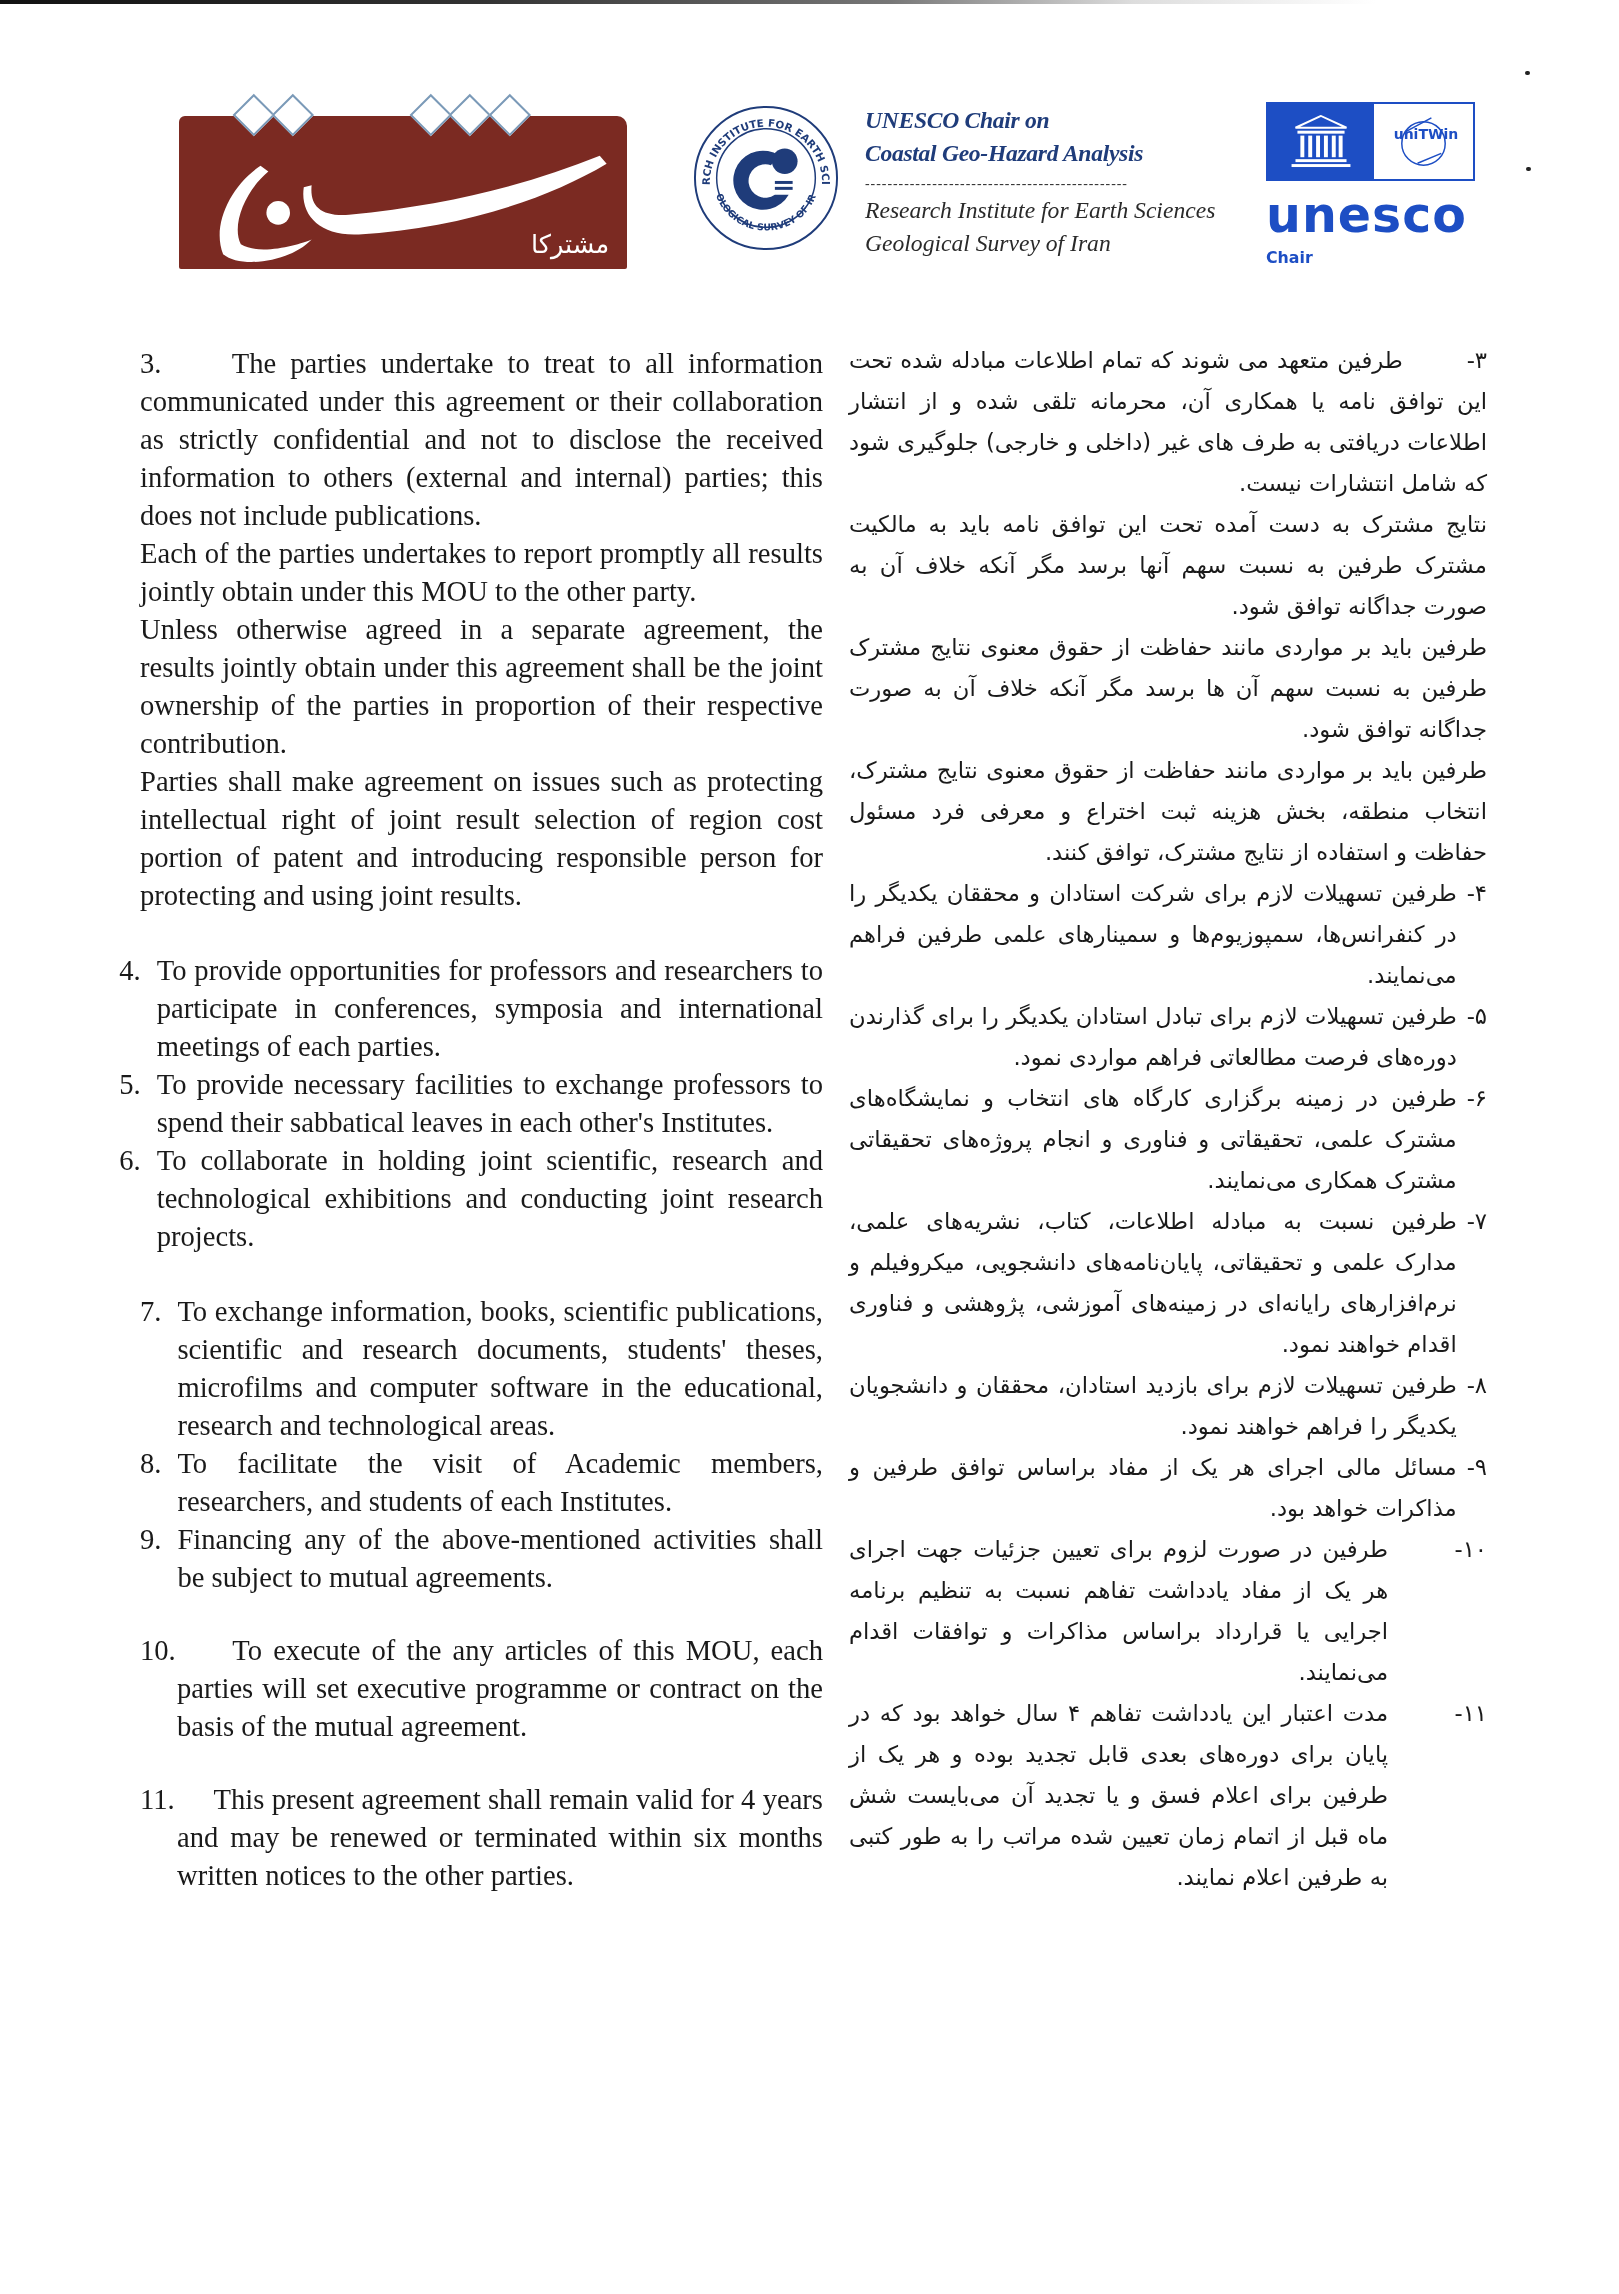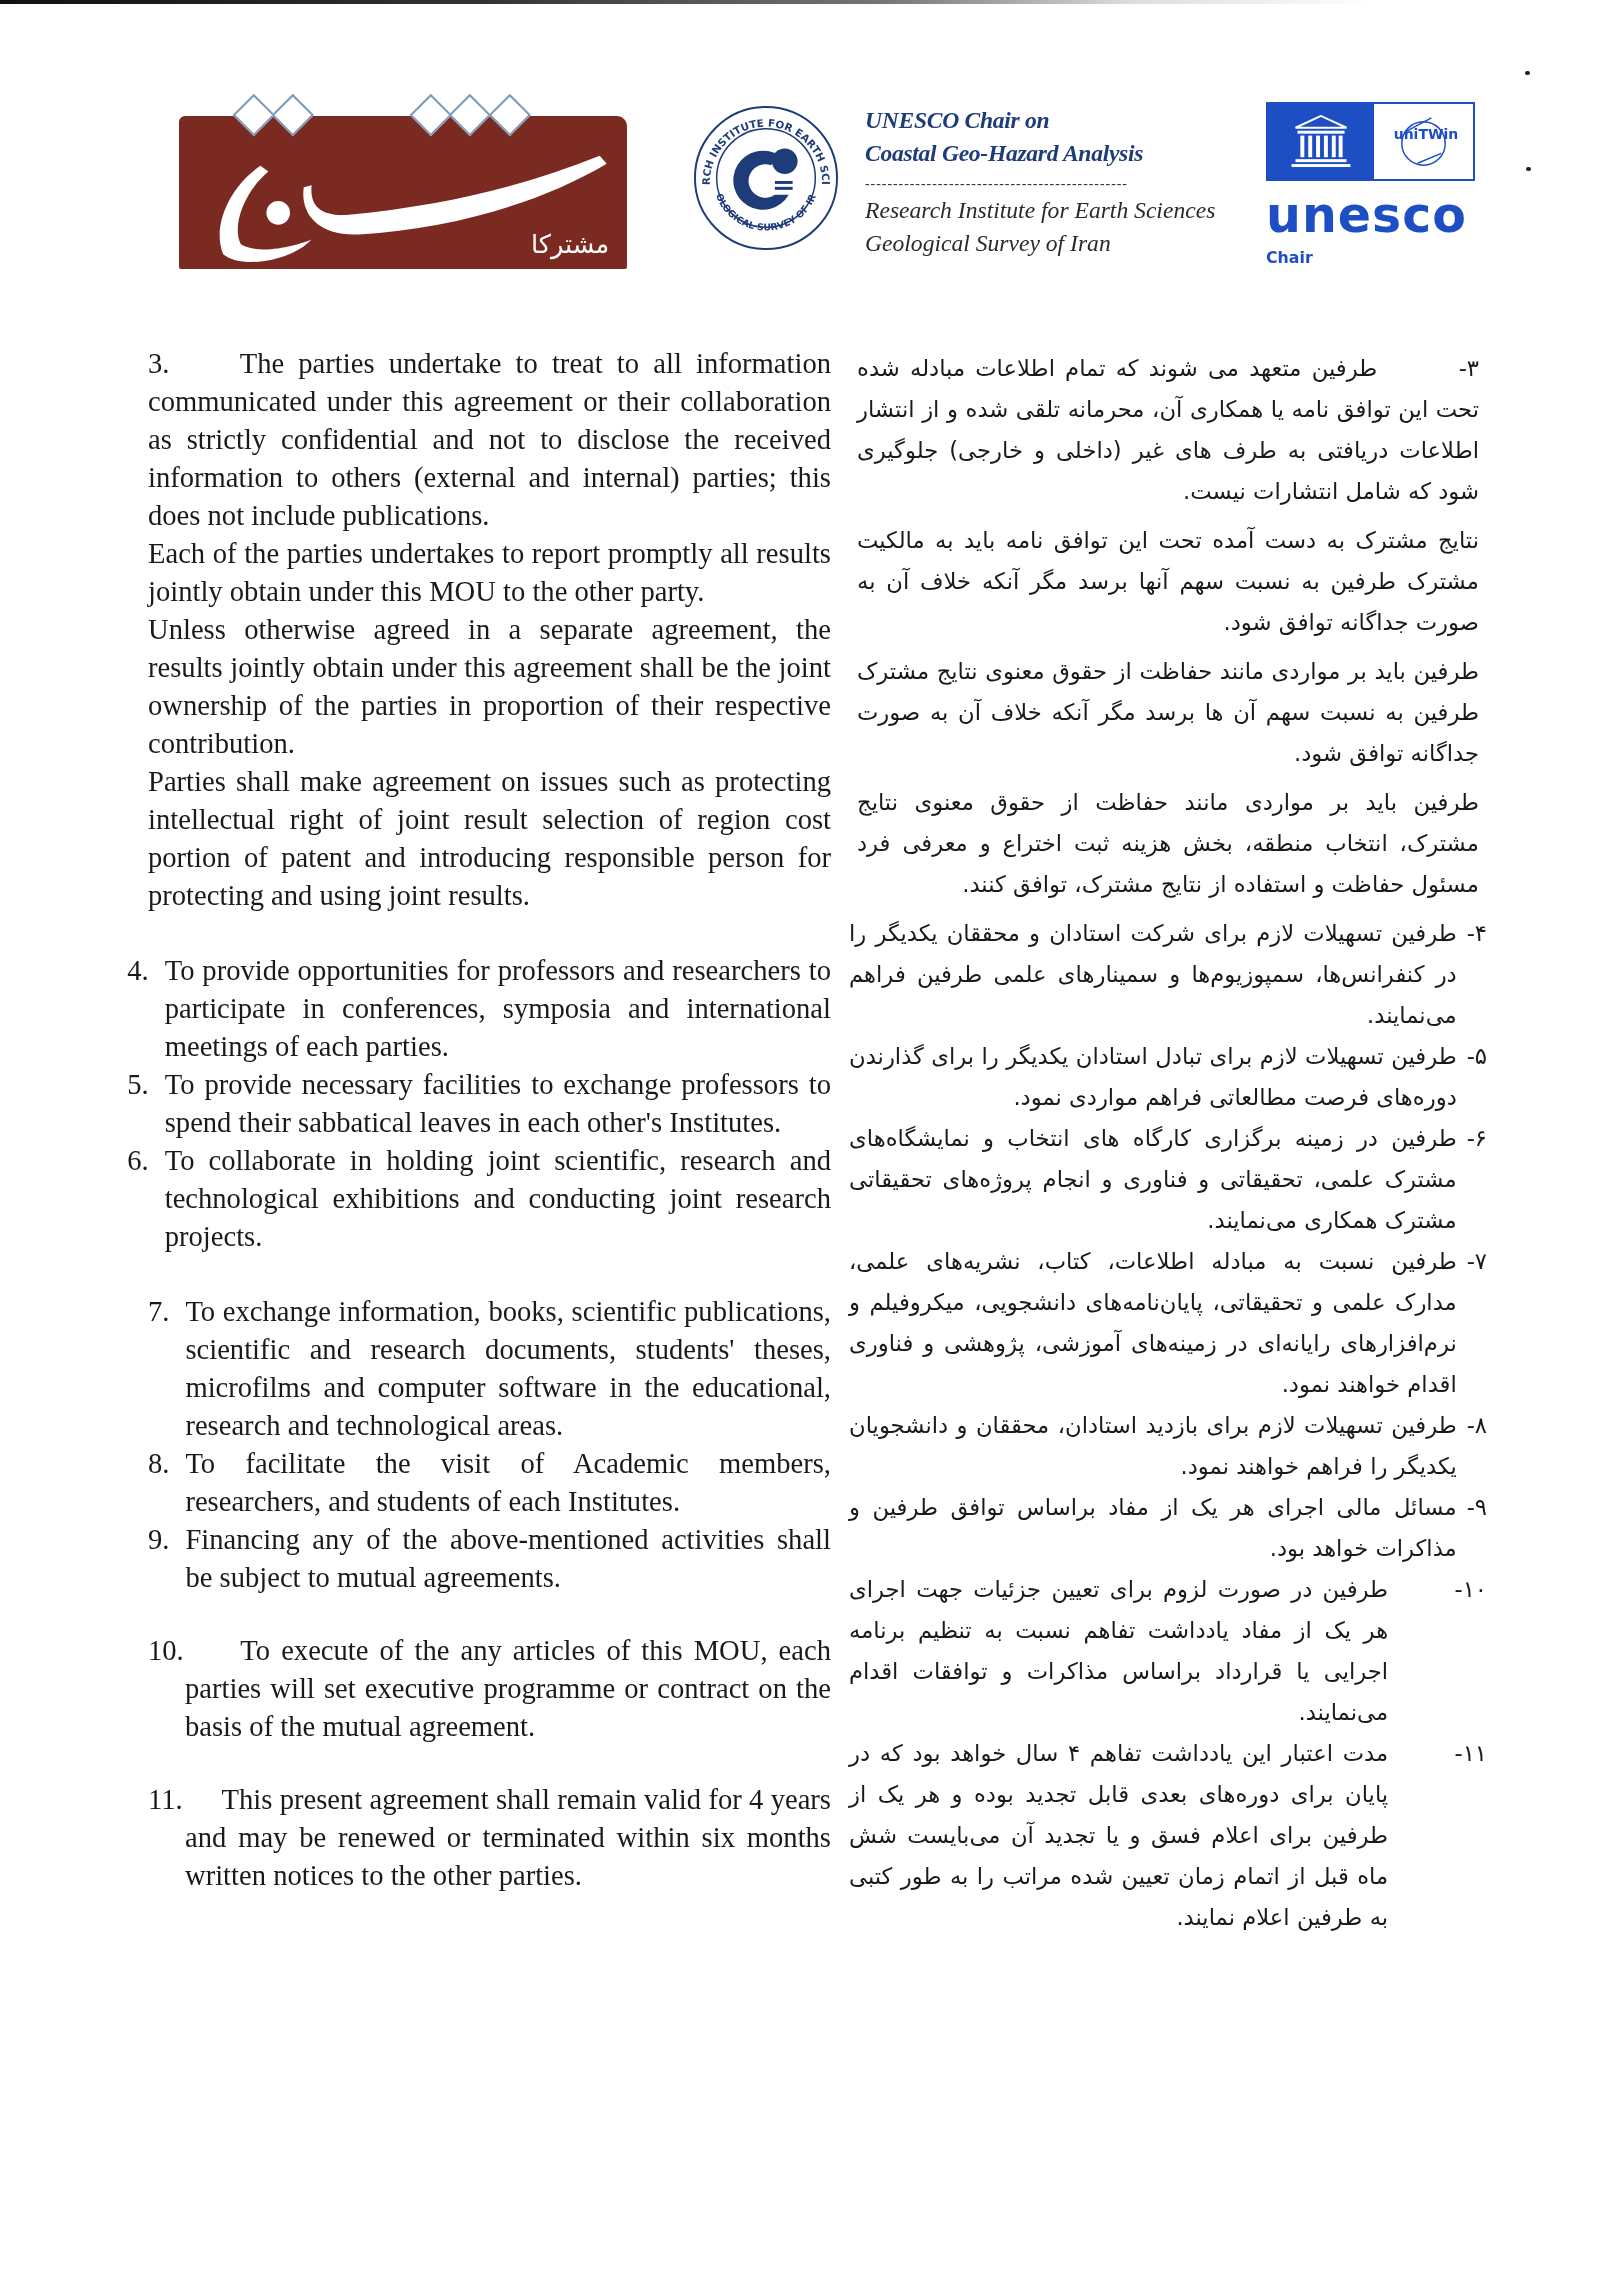--- a/index.html
+++ b/index.html
@@ -55,36 +55,36 @@
     position: absolute; left: 0; top: 88px; color: #1d4ec4;
     font-family: "DejaVu Sans", sans-serif; font-weight: bold; font-size: 49px; letter-spacing: 1px; line-height: 51px;
   }
   .unesco-chair {
     position: absolute; left: 0; top: 146px; color: #1d4ec4;
     font-family: "DejaVu Sans", sans-serif; font-weight: bold; font-size: 15.8px;
   }
 
   
   .col-en {
-    position: absolute; left: 148px; top: 345px; width: 683px;
+    position: absolute; left: 140px; top: 345px; width: 683px;
     font-size: 28.6px; line-height: 38px; text-align: justify;
   }
   .col-en p { margin: 0; }
   .col-en .item { display: flex; }
   .col-en .num { flex: 0 0 auto; }
   .col-en .body-text { flex: 1; text-align: justify; }
   .gap-m { height: 37px; }
   .gap-l { height: 35px; }
 
   .col-fa {
     position: absolute; left: 849px; top: 340px; width: 638px;
     direction: rtl; text-align: justify;
     font-family: "DejaVu Sans", sans-serif; font-size: 22.7px; line-height: 41px;
   }
-  .col-fa p { margin: 8px; }
+  .col-fa p { margin: 0; }
   .col-fa .item { display: flex; }
   .col-fa .num { flex: 0 0 auto; padding-left: 9.9px; }
   .col-fa .num.wide { width: 89px; }
   .col-fa .body-text { flex: 1; text-align: justify; }
 </style>
 </head>
 <body>
 
 <div class="scan-edge"></div>
 <div class="speck" style="left:1525px;top:71px;"></div>

